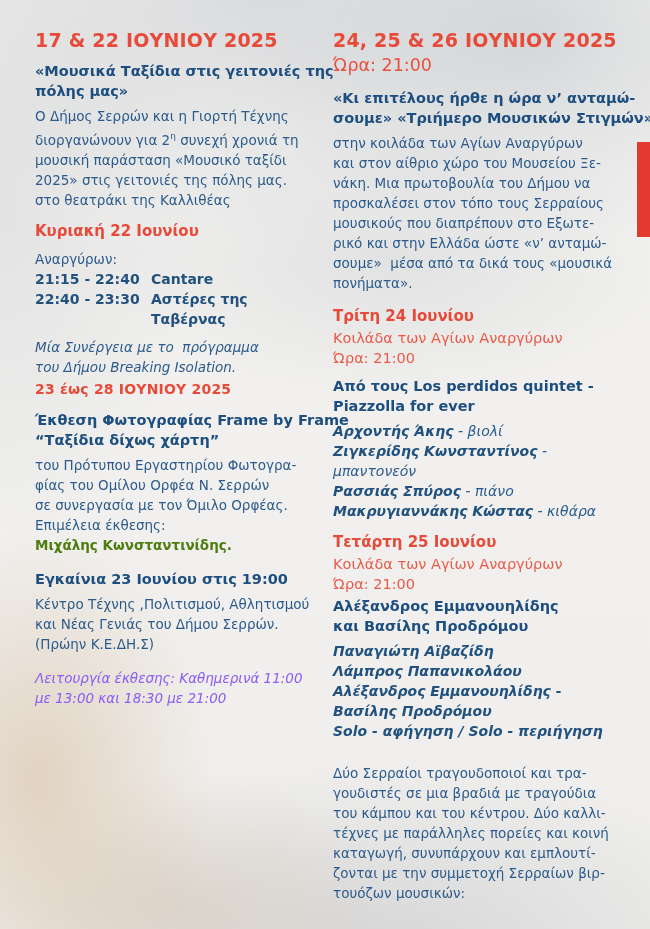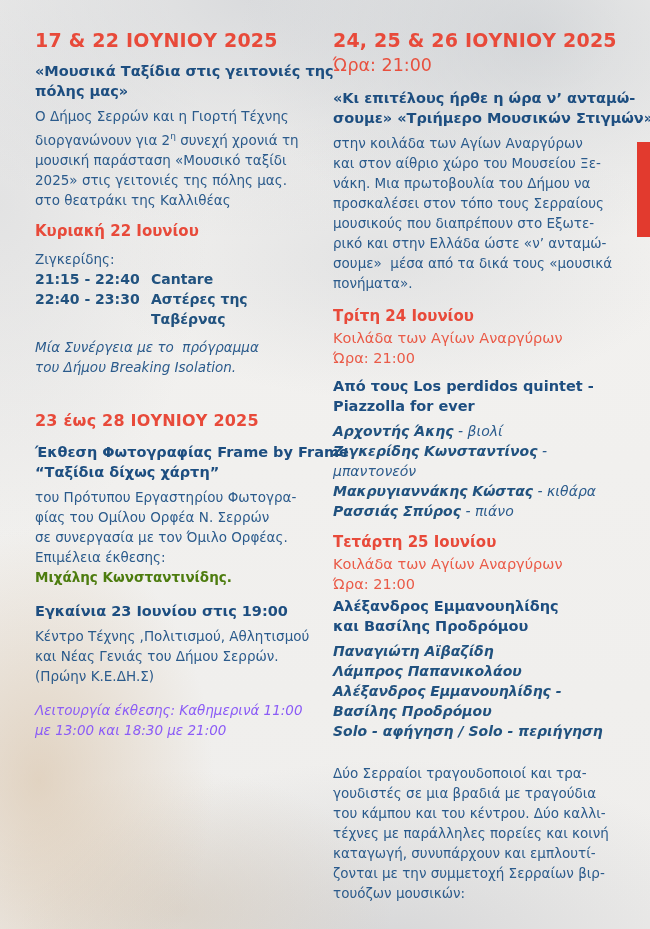--- a/index.html
+++ b/index.html
@@ -36,21 +36,21 @@
   .col-right { flex: 1; min-width: 0; }
 
   .h-red {
     color: #e84a3a;
     font-weight: bold;
     font-size: 19px;
     letter-spacing: 0.2px;
     margin: 0 0 9px 0;
     line-height: 24px;
   }
-  .h-red.big { font-size: 16px; margin-top: 32px; }
+  .h-red.big { font-size: 14px; }
 
   .subtitle {
     color: #1d4e80;
     font-weight: bold;
     font-size: 14.5px;
     line-height: 20px;
     white-space: pre;
     margin: 0 0 5px 0;
   }
   .body-text {
@@ -151,21 +151,21 @@
       <p class="subtitle">«Μουσικά Ταξίδια στις γειτονιές της
 πόλης μας»</p>
       <p class="body-text"><span>Ο Δήμος Σερρών και η Γιορτή Τέχνης
 διοργανώνουν για 2</span><sup class="ord">η</sup><span> συνεχή χρονιά τη
 μουσική παράσταση «Μουσικό ταξίδι
 2025» στις γειτονιές της πόλης μας.</span></p>
 
       <p class="body-text mb2">στο θεατράκι της Καλλιθέας</p>
       <p class="date-red">Κυριακή 22 Ιουνίου</p>
 
-      <p class="body-text sched-label">Ζιγκερίδης:</p>
+      <p class="body-text sched-label">Αναργύρων:</p>
       <div class="sched-row">
         <span class="sched-time">21:15 - 22:40</span>
         <span class="sched-act">Cantare</span>
       </div>
       <div class="sched-row">
         <span class="sched-time">22:40 - 23:30</span>
         <span class="sched-act">Αστέρες της Ταβέρνας</span>
       </div>
       <p class="body-text note-italic">Μία Συνέργεια με το  πρόγραμμα
 του Δήμου Breaking Isolation.</p>
@@ -217,26 +217,26 @@
 
       <div class="musician">
         <span class="m-name">Αρχοντής Άκης</span>
         <span class="m-role">- βιολί</span>
       </div>
       <div class="musician">
         <span class="m-name">Ζιγκερίδης Κωνσταντίνος</span>
         <span class="m-role">- μπαντονεόν</span>
       </div>
       <div class="musician">
+        <span class="m-name">Ρασσιάς Σπύρος</span>
+        <span class="m-role">- πιάνο</span>
+      </div>
+      <div class="musician">
         <span class="m-name">Μακρυγιαννάκης Κώστας</span>
         <span class="m-role">- κιθάρα</span>
-      </div>
-      <div class="musician">
-        <span class="m-name">Ρασσιάς Σπύρος</span>
-        <span class="m-role">- πιάνο</span>
       </div>
     </section>
 
     <section>
       <p class="date-red mt12">Τετάρτη 25 Ιουνίου</p>
       <p class="red-line">Κοιλάδα των Αγίων Αναργύρων</p>
       <p class="red-line">Ώρα: 21:00</p>
       <p class="subtitle mt2" style="margin-top:2px">Αλέξανδρος Εμμανουηλίδης
 και Βασίλης Προδρόμου</p>
       <p class="participants">Παναγιώτη Αϊβαζίδη

